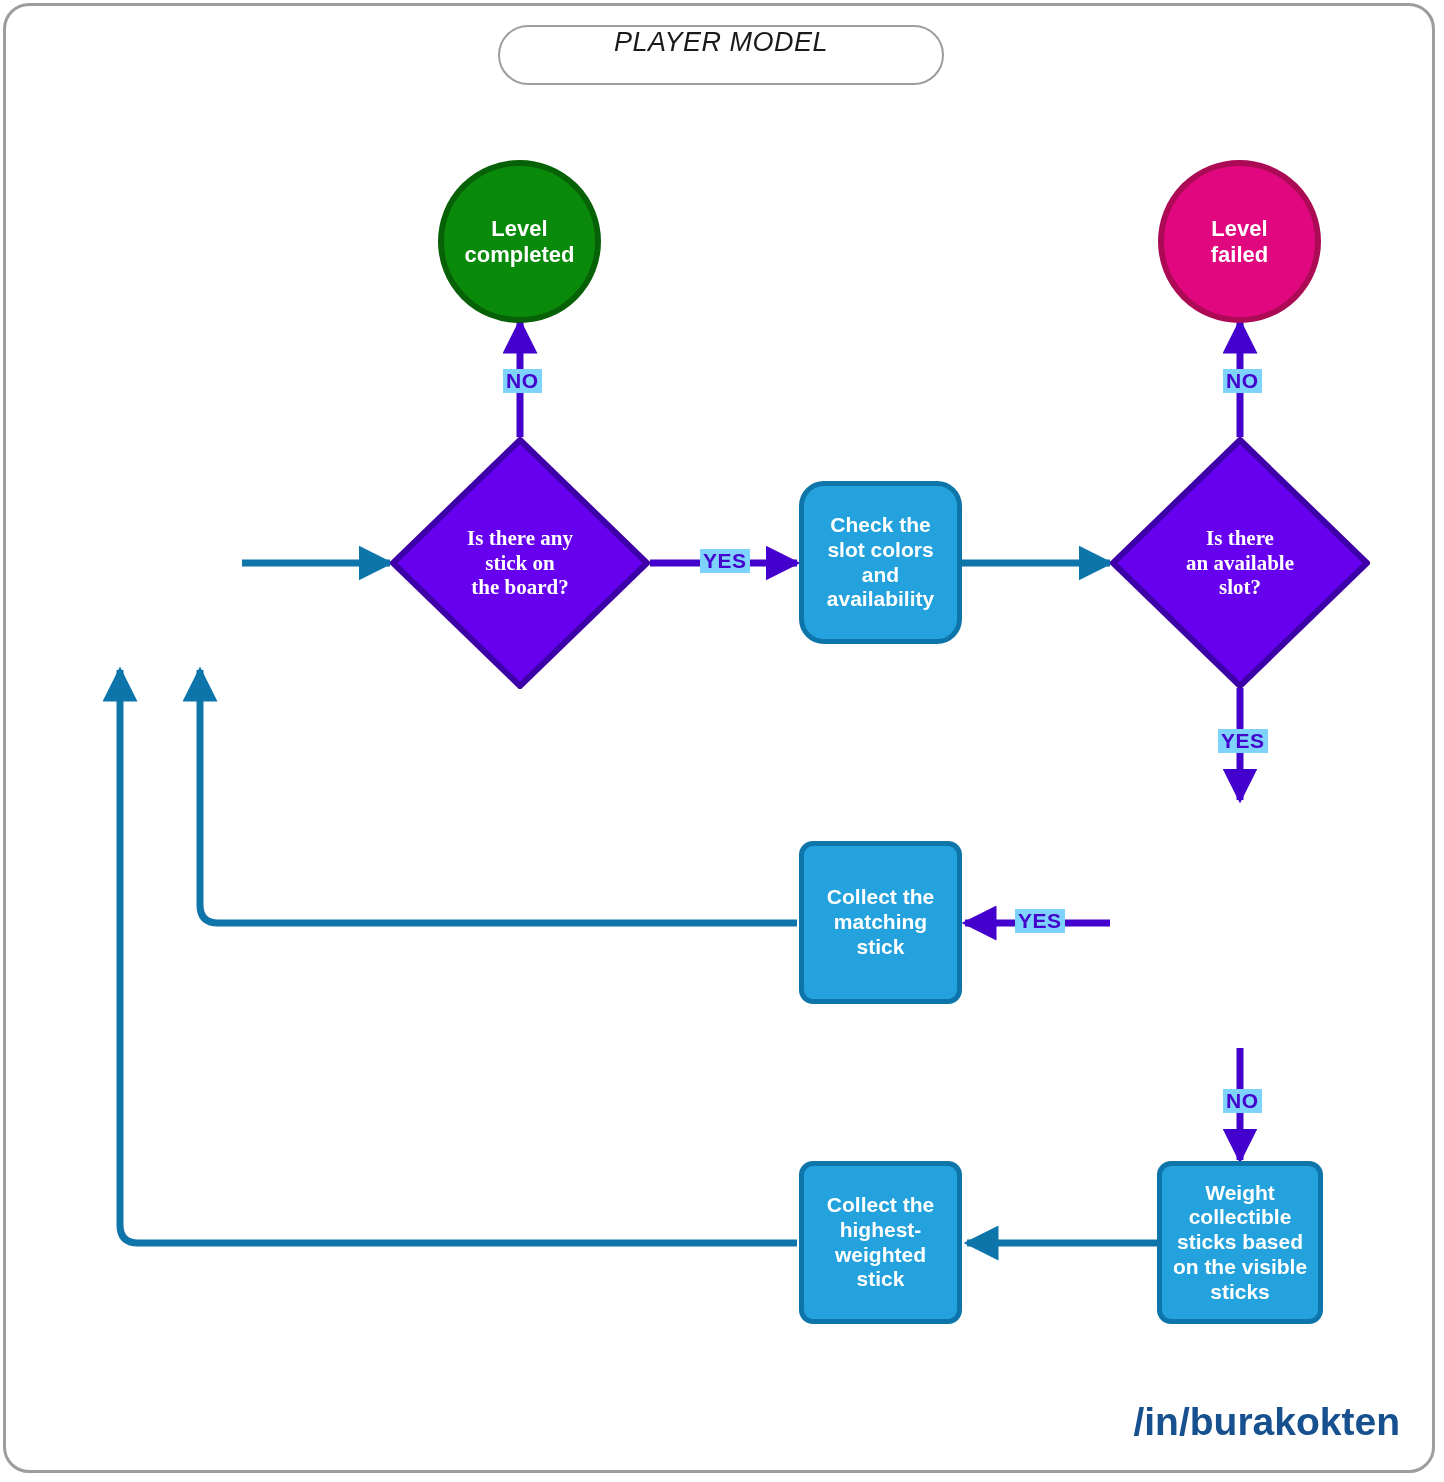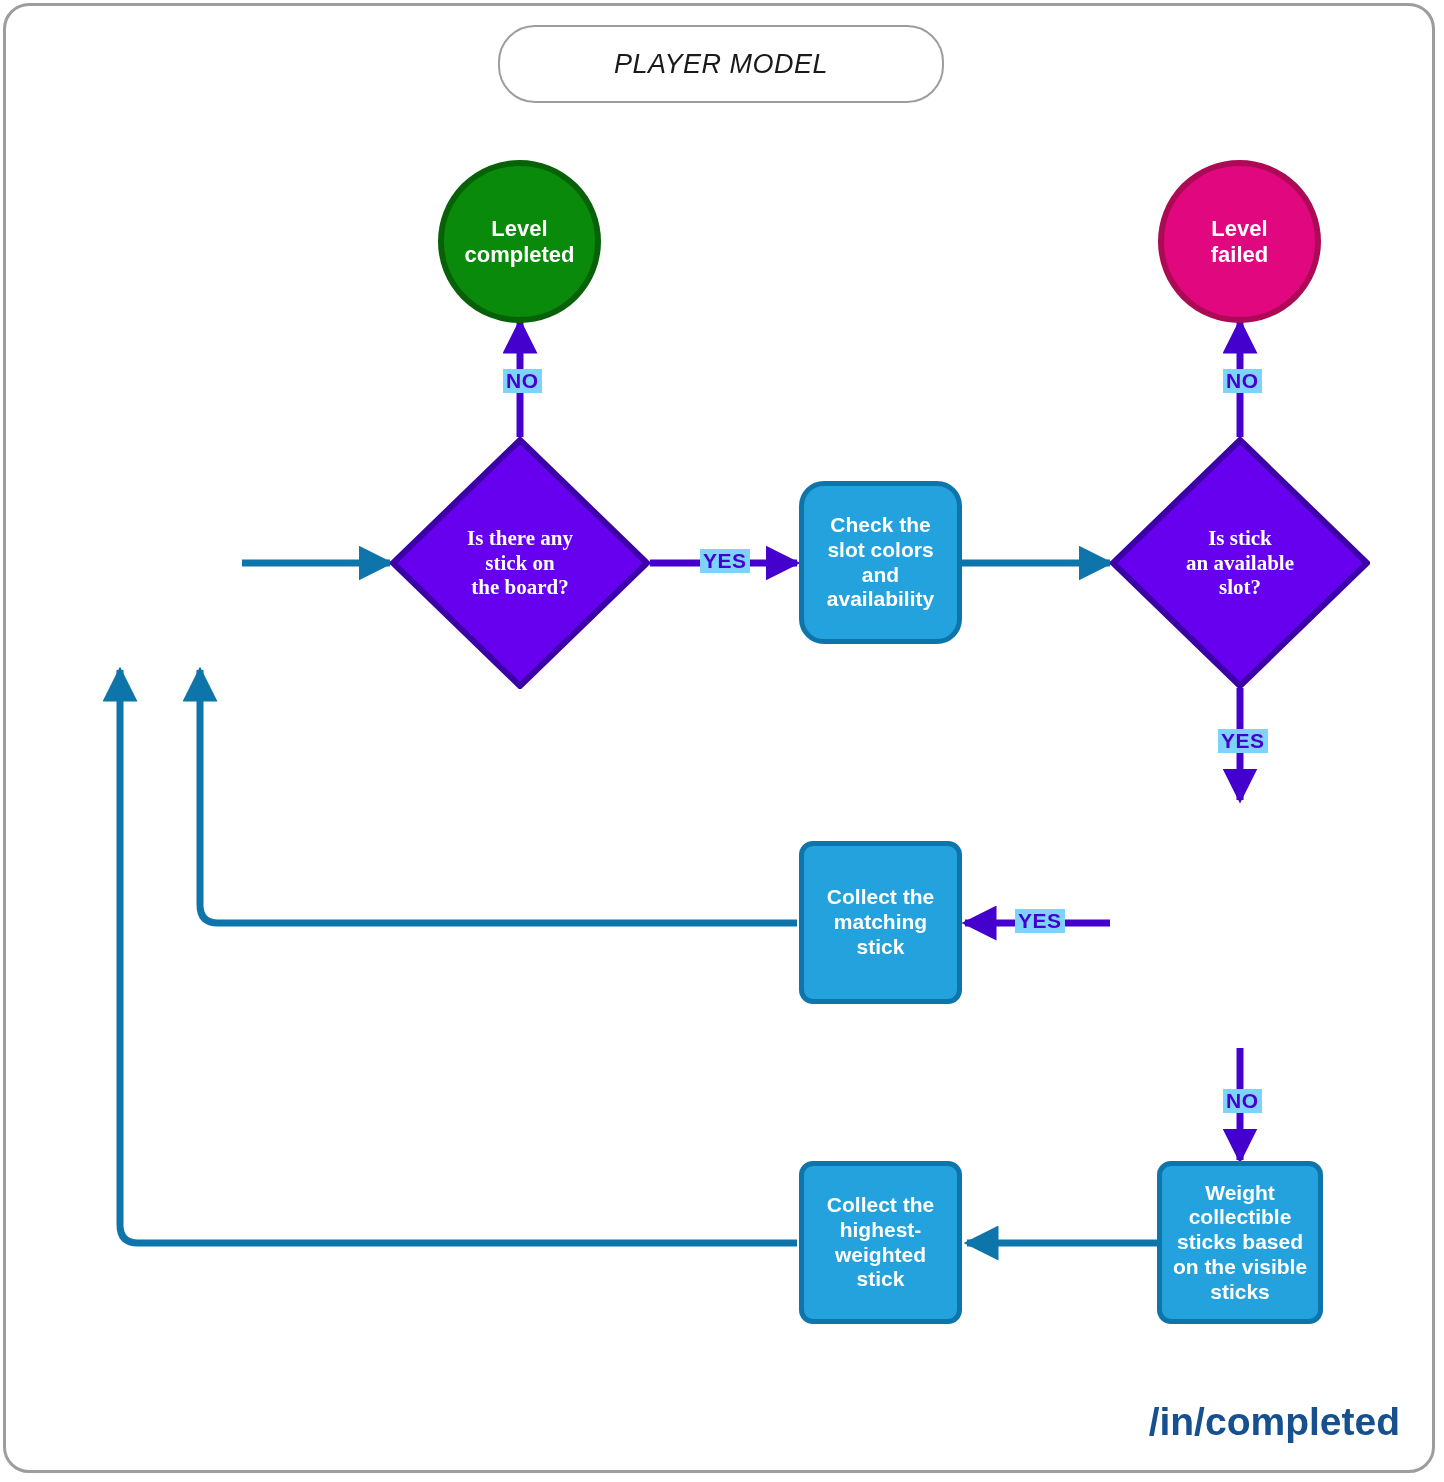--- a/index.html
+++ b/index.html
@@ -46,26 +46,25 @@
     font-weight: bold;
     line-height: 1.18;
     white-space: pre-line;
   }
   
   .title-pill {
     position: absolute;
     left: 498px;
     top: 25px;
     width: 446px;
-    height: 78px;
+    height: 60px;
     border: 2px solid #9d9d9d;
     border-radius: 37px;
     background: #ffffff;
     display: flex;
-    align-items: center;
     justify-content: center;
     box-sizing: border-box;
   }
   .title-pill span {
     font-style: italic;
     font-size: 27px;
     color: #1a1a1a;
     letter-spacing: 0.5px;
   }
   
@@ -208,21 +207,21 @@
     <span>Check the
 slot colors
 and
 availability</span>
   </div>
 
   <div class="diamond-wrap" style="left:1110px; top:437px; width:260px; height:252px;">
     <svg width="260" height="252">
       <polygon points="130,3 257,126 130,249 3,126" fill="#6600ee" stroke="#3d00a8" stroke-width="6"></polygon>
     </svg>
-    <div class="diamond-label">Is stick
+    <div class="diamond-label">Is there
 an available
 slot?</div>
   </div>
 
 
   <div class="node box blue" style="left:799px; top:841px; width:163px; height:163px;">
     <span>Collect the
 matching
 stick</span>
   </div>
@@ -247,15 +246,15 @@
   <div class="edge-label" style="left:700px; top:549px;">YES</div>
 
   <div class="edge-label" style="left:1223px; top:369px;">NO</div>
 
   <div class="edge-label" style="left:1218px; top:729px;">YES</div>
 
   <div class="edge-label" style="left:1015px; top:909px;">YES</div>
 
   <div class="edge-label" style="left:1223px; top:1089px;">NO</div>
 
-  <div class="footer">/in/completed</div>
+  <div class="footer">/in/burakokten</div>
 
 </div>
 
 </body></html>

